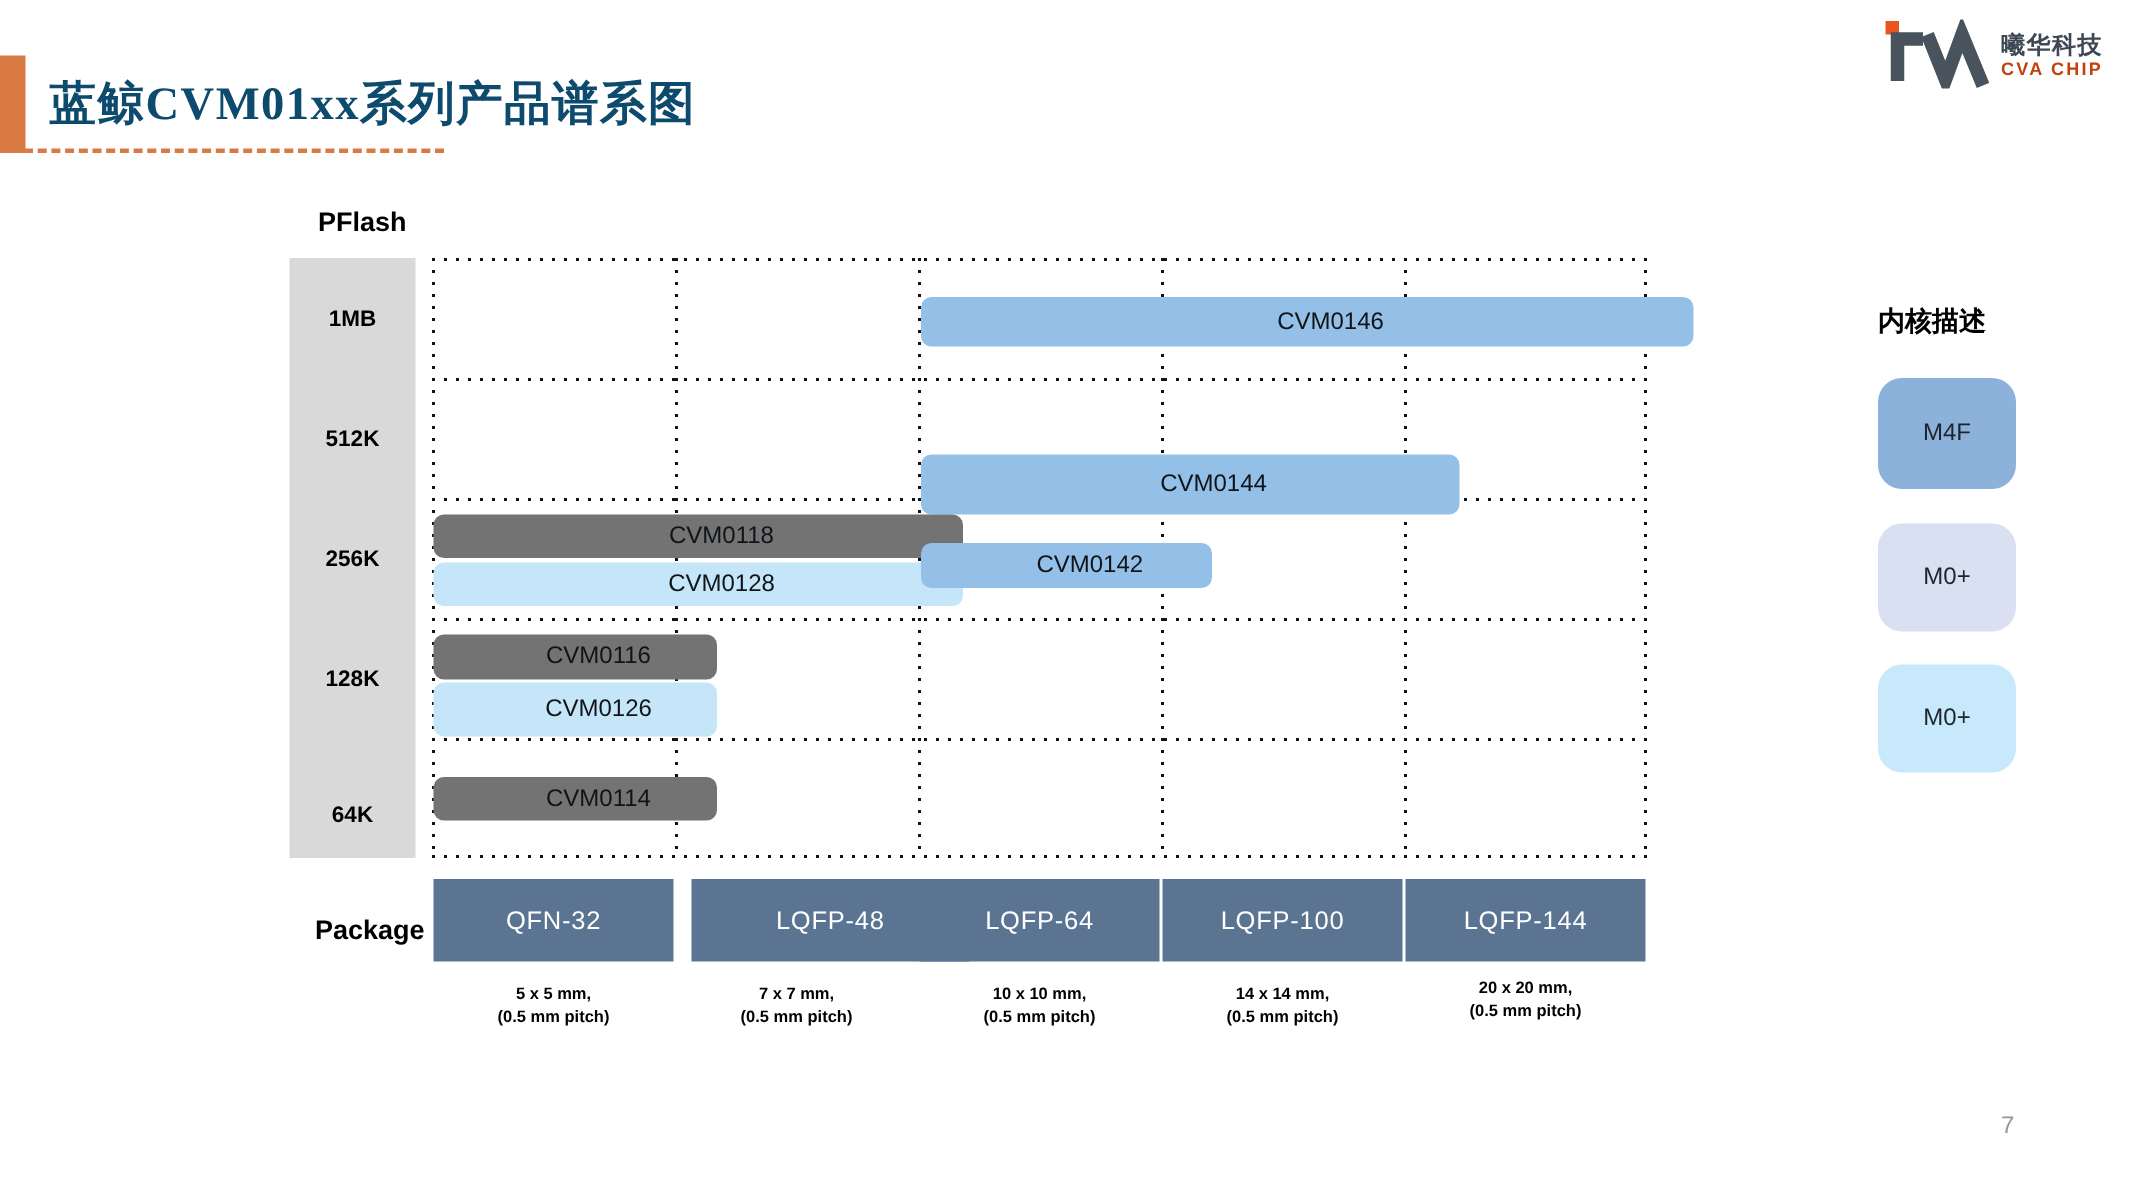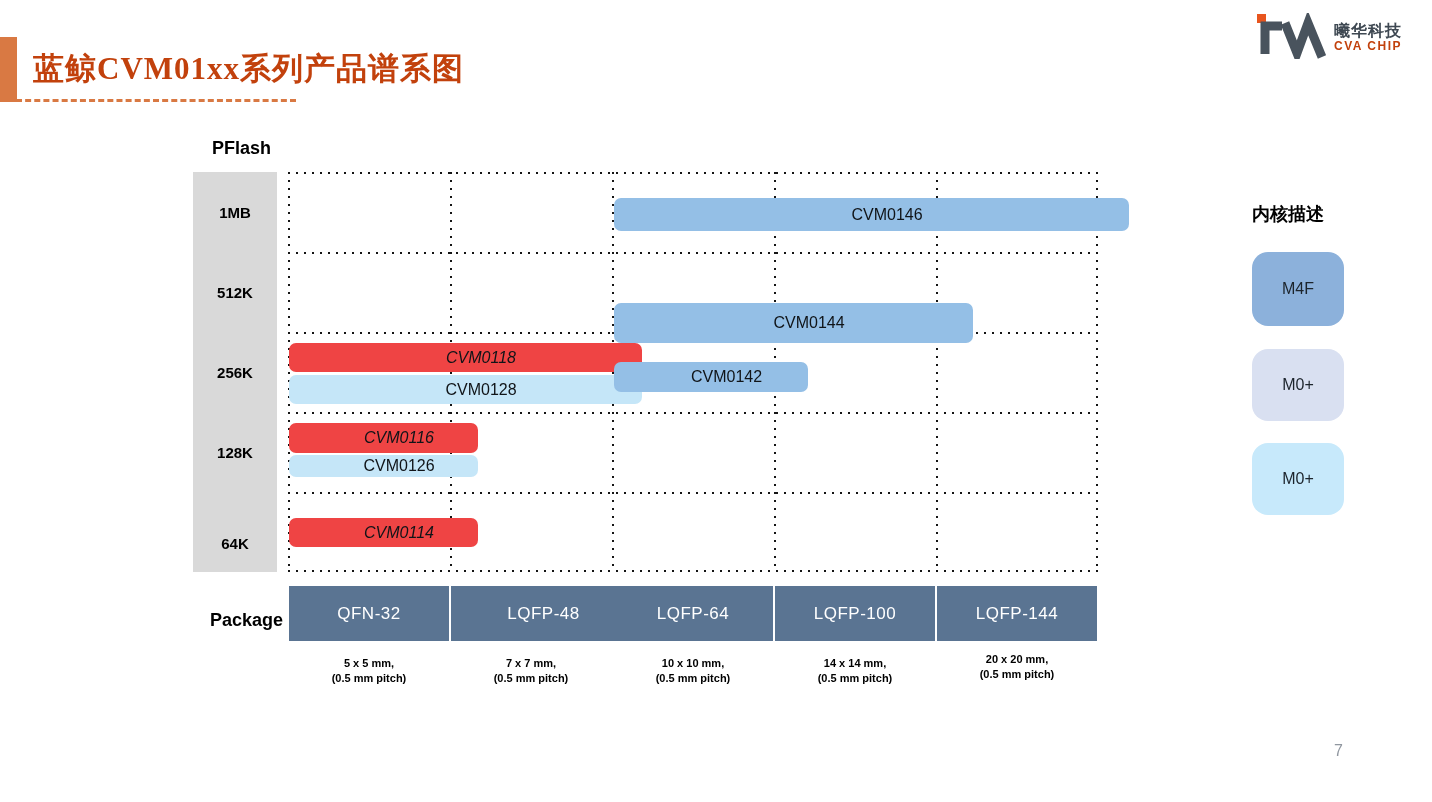--- a/index.html
+++ b/index.html
@@ -4,42 +4,42 @@
 <style>
   html,body{margin:0;padding:0;}
   body{
     width:1432px;height:802px;position:relative;background:#ffffff;overflow:hidden;
     font-family:"Liberation Sans", sans-serif;color:#111;
   }
   
   .accent-bar{position:absolute;left:0;top:37px;width:17px;height:65px;background:#D97943;}
   .slide-title{
     position:absolute;left:33px;top:48px;width:620px;
-    font-family:"Liberation Serif", serif;font-weight:700;font-size:31px;color:#c2410c;
+    font-family:"Liberation Serif", serif;font-weight:700;font-size:31px;color:#0c4a6e;
     letter-spacing:1px;white-space:nowrap;
   }
   .title-underline{position:absolute;left:16px;top:99px;width:280px;border-top:3px dashed #D97943;}
   
   .logo{position:absolute;left:1248px;top:14px;width:180px;height:48px;display:flex;align-items:center;gap:8px;}
   .logo-text{display:flex;flex-direction:column;line-height:1.05;}
   .logo-cn{font-size:16px;font-weight:700;color:#3E4852;letter-spacing:1px;}
   .logo-en{font-size:12px;font-weight:700;color:#c2410c;letter-spacing:1.5px;}
   
   .pflash-label{position:absolute;left:198px;top:138px;font-size:18px;font-weight:700;color:#000;margin-left:14px;}
   .package-label{position:absolute;left:192px;top:610px;font-size:18px;font-weight:700;color:#000;margin-left:18px;}
   .y-band{position:absolute;left:193px;top:172px;width:84px;height:400px;background:#D9D9D9;}
   .y-label{position:absolute;left:193px;width:84px;text-align:center;font-size:15px;font-weight:700;color:#000;}
   .vline{position:absolute;top:172px;height:400px;width:2px;
     background-image:repeating-linear-gradient(to bottom,#141414 0px,#141414 2px,transparent 2px,transparent 8px);}
   .hline{position:absolute;left:288px;width:810px;height:2px;
     background-image:repeating-linear-gradient(to right,#141414 0px,#141414 2px,transparent 2px,transparent 8px);}
   .bar{position:absolute;border-radius:7px;display:flex;align-items:center;justify-content:center;
     font-size:16px;color:#101418;padding-left:31px;}
   .bar-m4f{background:#94BFE6;}
-  .bar-m0l{background:#ef4444;font-style:italic;}
+  .bar-m0l{background:#737373;}
   .bar-m0b{background:#C5E6F8;}
   
   .pkg-cell{position:absolute;top:586px;height:55px;background:#5A7492;display:flex;align-items:center;justify-content:center;
     color:#fff;font-size:17px;letter-spacing:0.5px;}
   .pkg-size{position:absolute;top:656px;width:162px;text-align:center;font-size:11px;font-weight:700;color:#000;line-height:1.35;}
   
   .legend-title{position:absolute;left:1252px;top:202px;font-size:18px;font-weight:700;color:#000;}
   .legend-chip{position:absolute;left:1252px;width:92px;border-radius:16px;display:flex;align-items:center;justify-content:center;
     font-size:16px;color:#1c242c;}
   .chip-m4f{top:252px;height:74px;background:#8CB1DB;}
@@ -90,25 +90,25 @@
 <div class="hline" style="top:412px;"></div>
 <div class="hline" style="top:492px;"></div>
 <div class="hline" style="top:570px;"></div>
 
 <div class="bar bar-m4f" style="left:614px;top:198px;width:484px;height:33px;">CVM0146</div>
 <div class="bar bar-m4f" style="left:614px;top:275px;width:328px;height:40px;margin-top:28px;">CVM0144</div>
 <div class="bar bar-m0l" style="left:289px;top:343px;width:322px;height:29px;">CVM0118</div>
 <div class="bar bar-m0b" style="left:289px;top:375px;width:322px;height:29px;">CVM0128</div>
 <div class="bar bar-m4f" style="left:614px;top:362px;width:163px;height:30px;">CVM0142</div>
 <div class="bar bar-m0l" style="left:289px;top:423px;width:158px;height:30px;">CVM0116</div>
-<div class="bar bar-m0b" style="left:289px;top:455px;width:158px;height:22px;">CVM0126</div>
+<div class="bar bar-m0b" style="left:289px;top:455px;width:158px;height:36px;">CVM0126</div>
 <div class="bar bar-m0l" style="left:289px;top:518px;width:158px;height:29px;">CVM0114</div>
 
 <div class="pkg-cell" style="left:289px;width:160px;">QFN-32</div>
-<div class="pkg-cell" style="left:451px;width:185px;">LQFP-48</div>
+<div class="pkg-cell" style="left:461px;width:185px;">LQFP-48</div>
 <div class="pkg-cell" style="left:613px;width:160px;">LQFP-64</div>
 <div class="pkg-cell" style="left:775px;width:160px;">LQFP-100</div>
 <div class="pkg-cell" style="left:937px;width:160px;">LQFP-144</div>
 
 <div class="pkg-size" style="left:288px;">
   <div>5 x 5 mm,</div>
   <div>(0.5 mm pitch)</div>
 </div>
 <div class="pkg-size" style="left:450px;">
   <div>7 x 7 mm,</div>

